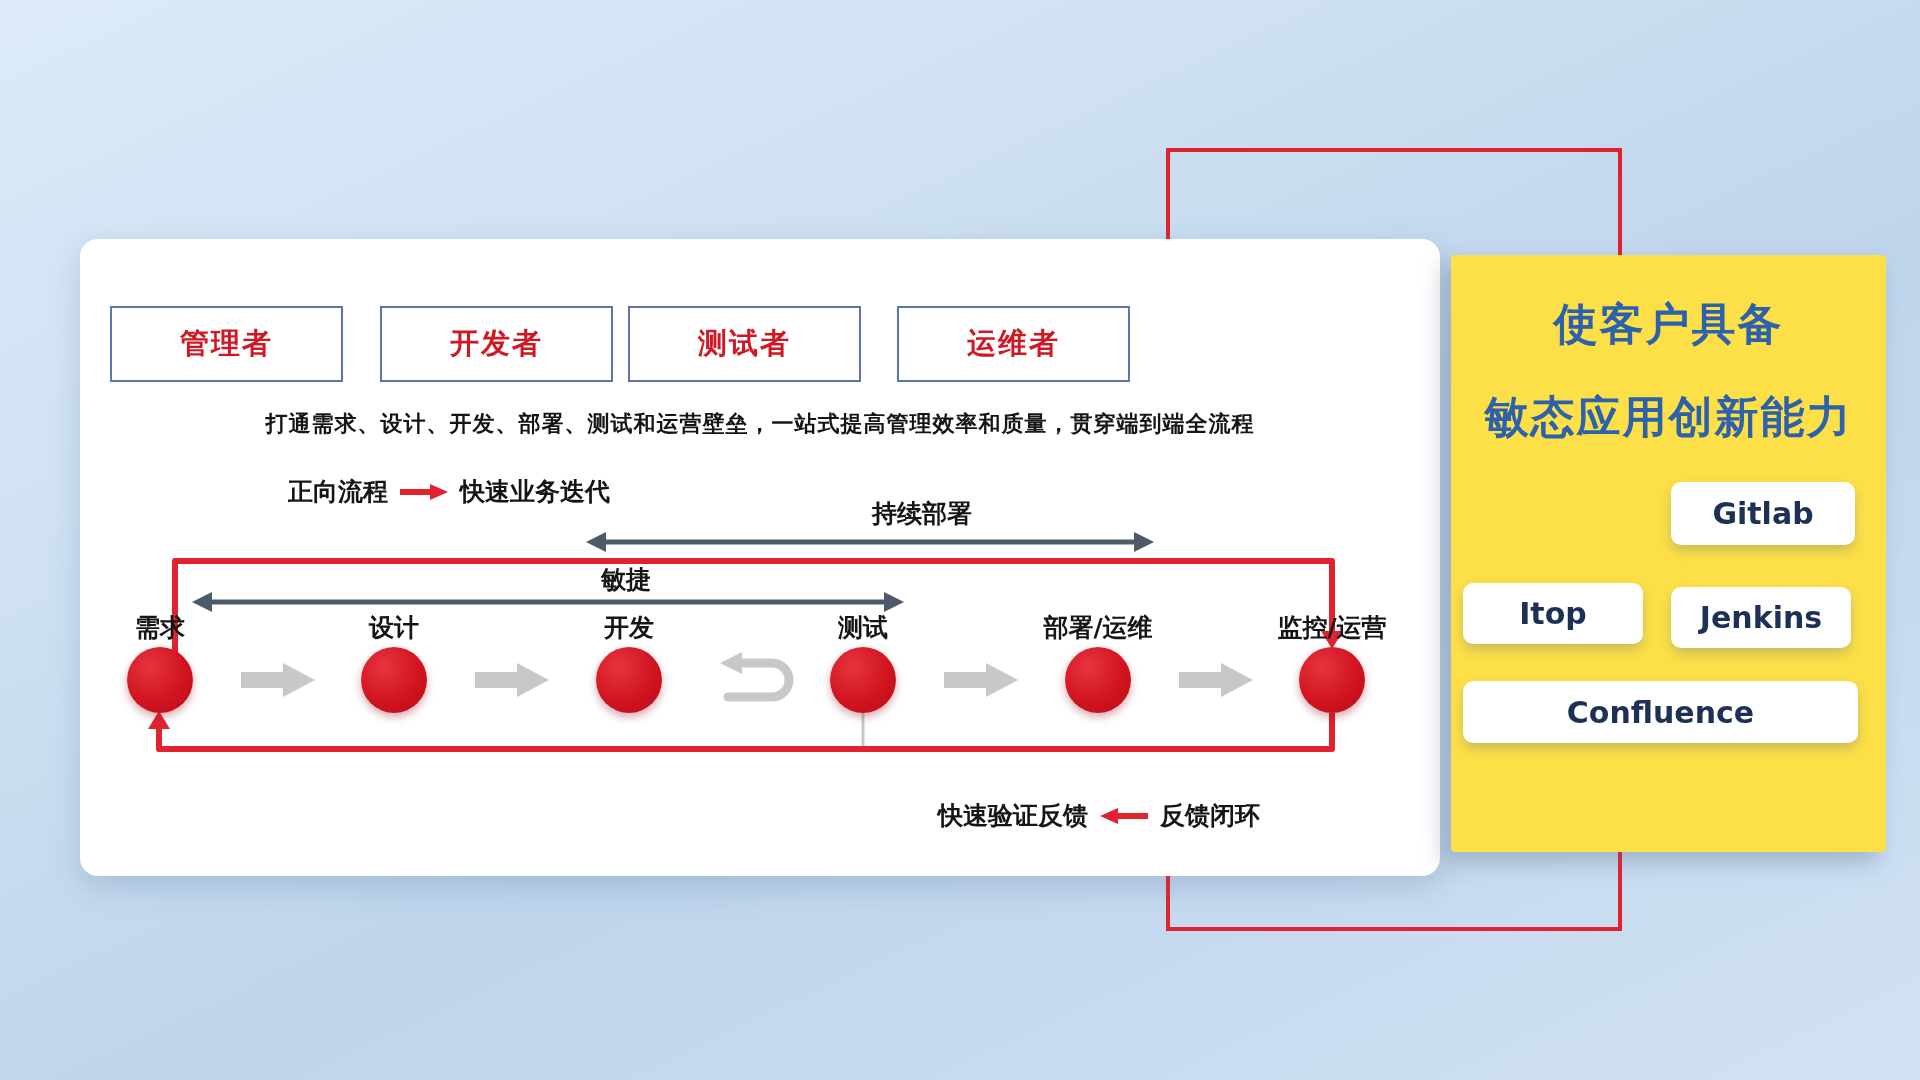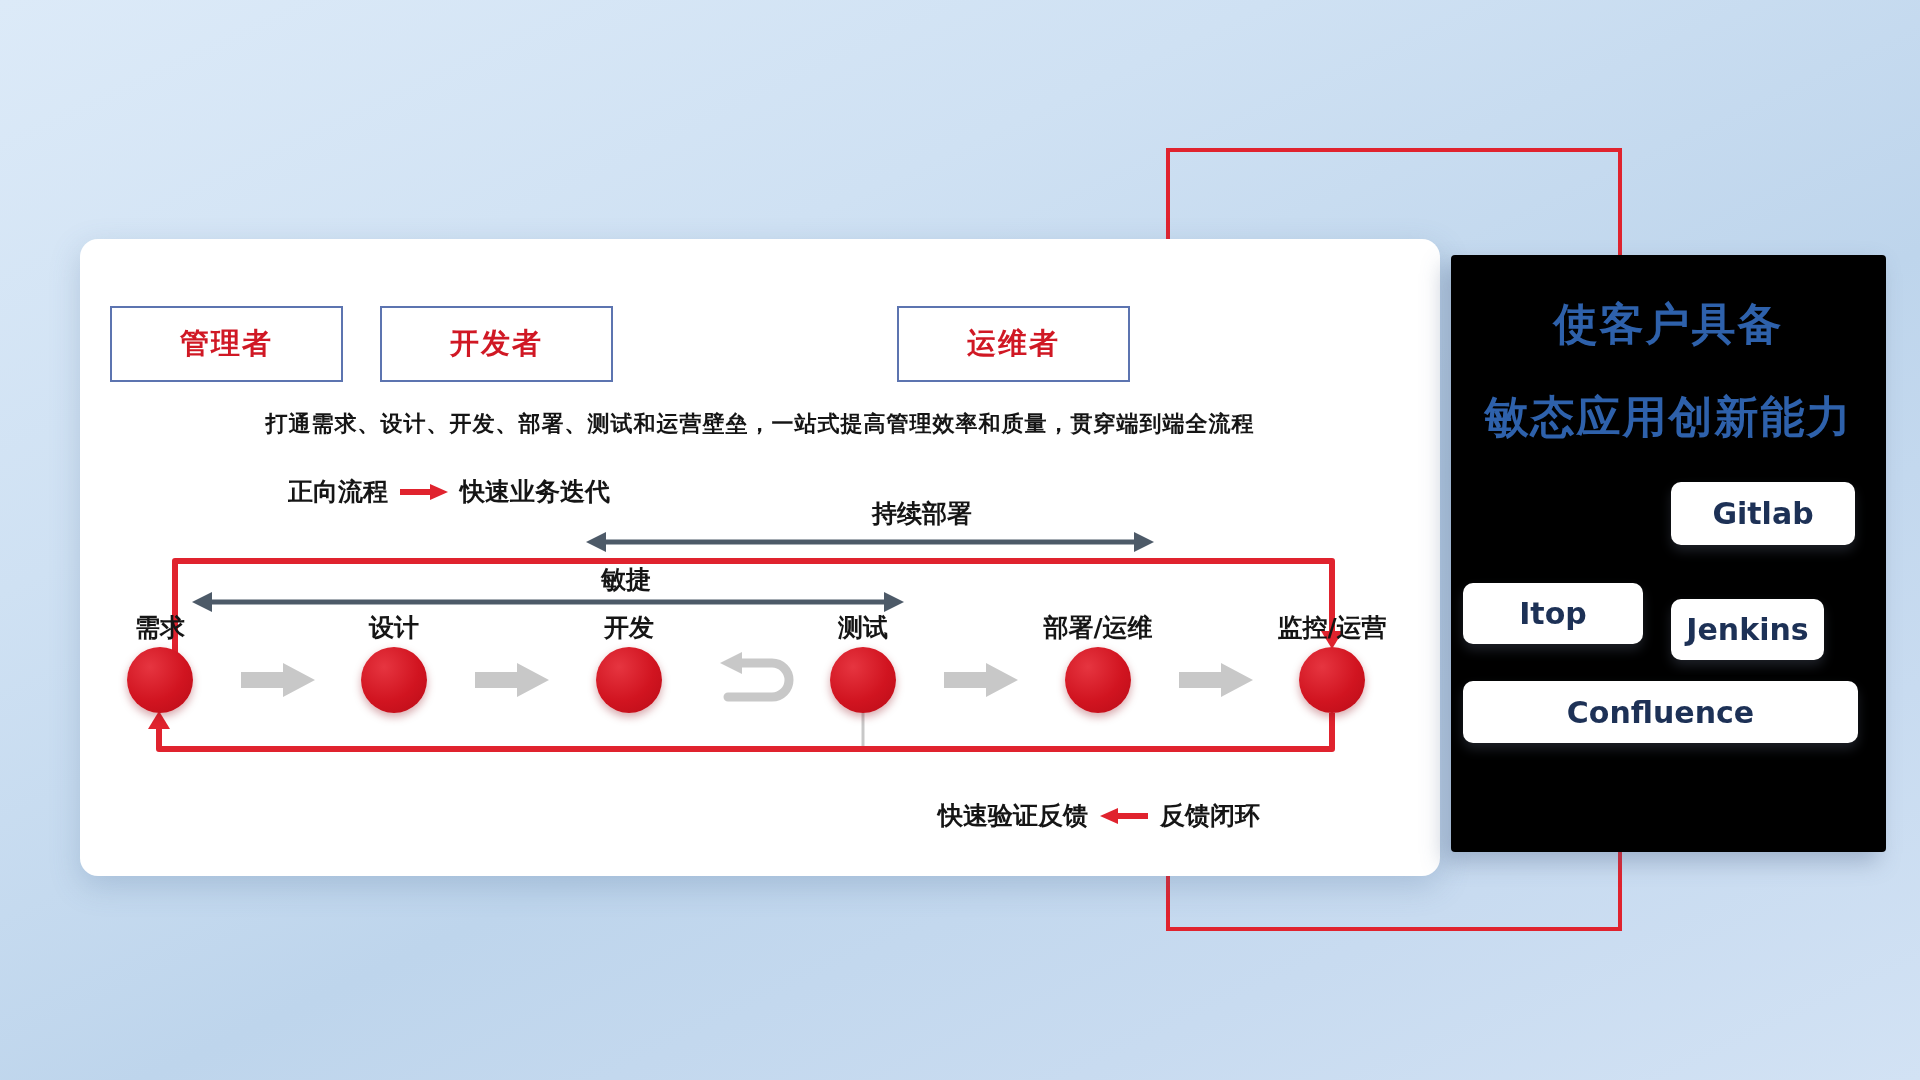--- a/index.html
+++ b/index.html
@@ -63,55 +63,58 @@
   .span-label {
     position: absolute; width: 200px; text-align: right;
     font-size: 25px; font-weight: 700; color: #151515;
   }
   .agile-label { left: 371px; top: 324px; }
   .cd-label { left: 692px; top: 258px; }
 
   
   .panel {
     position: absolute; left: 1451px; top: 255px; width: 435px; height: 597px;
-    background: #000000; border-radius: 4px; z-index: 3;
+    background: #fde047; border-radius: 4px; z-index: 3;
     box-shadow: -8px 10px 22px rgba(80,100,135,0.35);
   }
   .panel-title {
     position: absolute; left: 0; width: 100%; text-align: center;
     font-size: 44px; font-weight: 700; color: #2e61ab; letter-spacing: 2px;
   }
   .panel-title-1 { top: 40px; }
   .panel-title-2 { top: 133px; }
   .tool-box {
     position: absolute; background: #ffffff; border-radius: 10px;
     box-shadow: 0 6px 12px rgba(95,105,130,0.30);
     display: flex; align-items: center; justify-content: center;
     font-size: 30px; font-weight: 700; color: #1d3156;
   }
   .tool-0 { left: 12px;  top: 227px; width: 180px; height: 63px; }
   .tool-1 { left: 220px; top: 227px; width: 184px; height: 63px; }
   .tool-2 { left: 12px;  top: 328px; width: 180px; height: 61px; }
-  .tool-3 { left: 220px; top: 344px; width: 153px; height: 61px; }
+  .tool-3 { left: 220px; top: 332px; width: 180px; height: 61px; }
   .tool-4 { left: 12px;  top: 426px; width: 395px; height: 62px; }
 </style>
 </head>
 <body>
 
 <div class="stage-wrap">
 
   <div class="red-frame"></div>
 
   <div class="card">
 
     <div class="role-box role-0">
         <span>管理者</span>
       </div>
     <div class="role-box role-1">
         <span>开发者</span>
+      </div>
+    <div class="role-box role-2">
+        <span>测试者</span>
       </div>
     <div class="role-box role-3">
         <span>运维者</span>
       </div>
 
     <div class="description">打通需求、设计、开发、部署、测试和运营壁垒，一站式提高管理效率和质量，贯穿端到端全流程</div>
 
     <div class="legend-row legend-forward">
       <span>正向流程</span>
       <svg width="48" height="16" viewBox="0 0 48 16">

